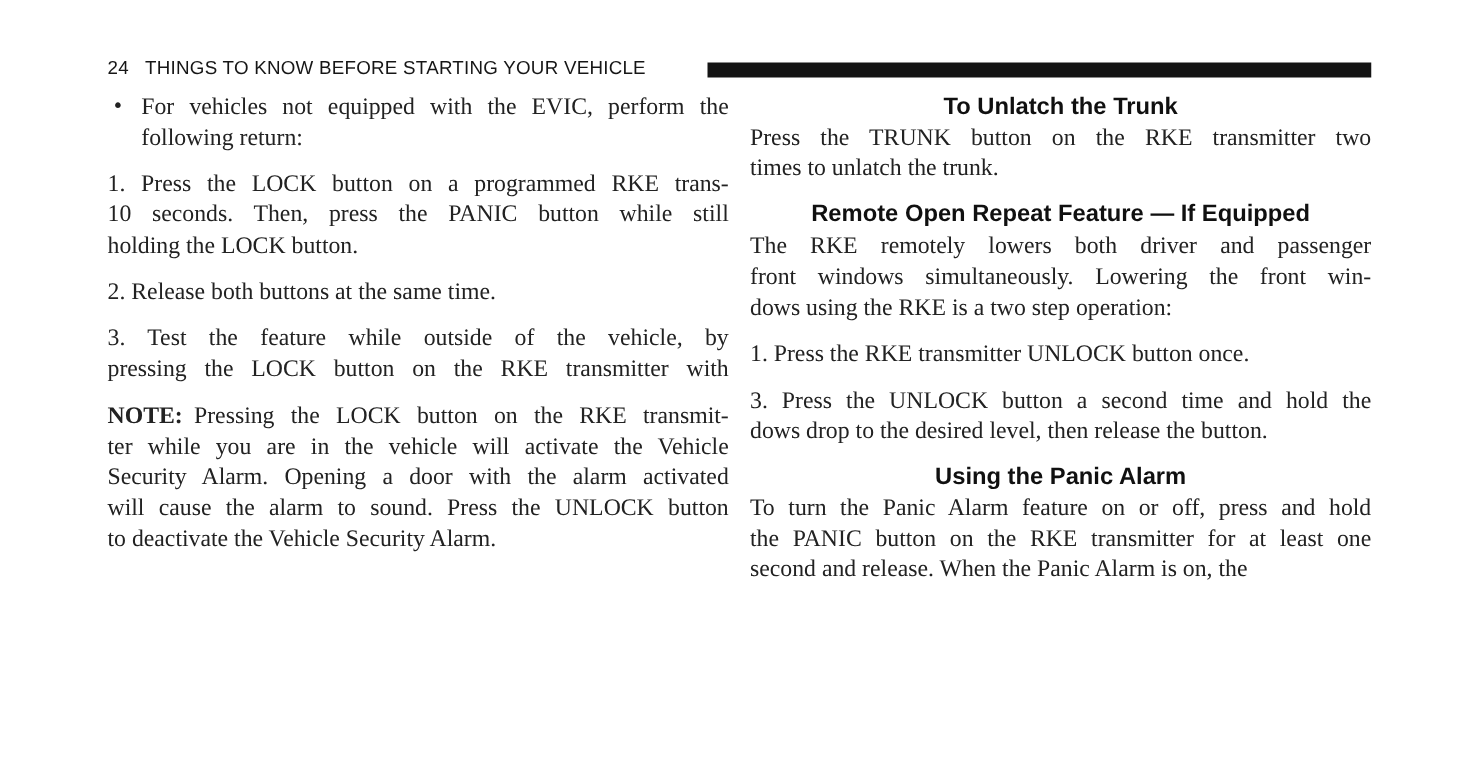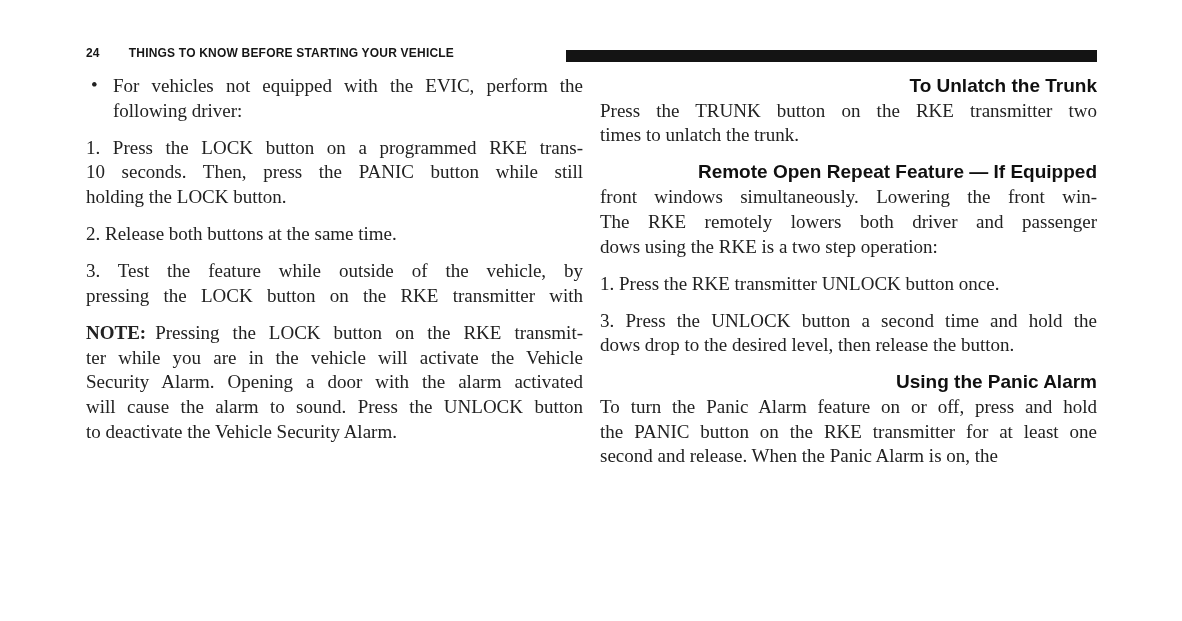--- a/index.html
+++ b/index.html
@@ -10,24 +10,24 @@
     background: #ffffff;
     overflow: hidden;
     font-family: "Liberation Serif", serif;
   }
   
   .header {
     position: absolute;
     left: 86px;
     top: 46px;
     display: flex;
-    gap: 29px;
+    gap: 13px;
     font-family: "Liberation Sans", sans-serif;
-    font-weight: bold;
-    font-size: 12px;
+    font-weight: normal;
+    font-size: 15px;
     letter-spacing: 0.2px;
     color: #161616;
     white-space: nowrap;
   }
   .header-bar {
     position: absolute;
     left: 566px;
     top: 50px;
     width: 531px;
     height: 12px;
@@ -44,21 +44,21 @@
   .col-left  { left: 86px;  width: 497px; }
   .col-right { left: 600px; width: 497px; }
 
   .block { margin: 0 0 12.3px 0; }
   .block.heading {
     font-family: "Liberation Sans", sans-serif;
     font-weight: bold;
     font-size: 19px;
     color: #101010;
     margin-bottom: 0;
-    text-align: right;
+    text-align: center;
   }
   .line { text-align: justify; text-align-last: justify; }
   .line.last { text-align-last: left; }
 
   .block.bullet { position: relative; padding-left: 27px; }
   .dot {
     position: absolute;
     left: 5px;
     top: -1px;
     font-size: 19px;
@@ -72,21 +72,21 @@
   <div class="header">
     <span>24</span>
     <span>THINGS TO KNOW BEFORE STARTING YOUR VEHICLE</span>
   </div>
   <div class="header-bar" style="background: rgb(20, 20, 20);"></div>
 
   <div class="column col-left">
       <div class="block bullet">
         <span class="dot">•</span>
         <div class="line">For vehicles not equipped with the EVIC, perform the</div>
-        <div class="line last">following driver:</div>
+        <div class="line last">following return:</div>
       </div>
       <div class="block para">
         <div class="line">1.  Press the LOCK button on a programmed RKE trans-</div>
         <div class="line">10 seconds. Then, press the PANIC button while still</div>
         <div class="line last">holding the LOCK button.</div>
       </div>
       <div class="block para">
         <div class="line last">2.  Release both buttons at the same time.</div>
       </div>
       <div class="block para">
@@ -102,22 +102,22 @@
       </div>
     </div>
   <div class="column col-right">
       <div class="block heading">To Unlatch the Trunk</div>
       <div class="block para">
         <div class="line">Press the TRUNK button on the RKE transmitter two</div>
         <div class="line last">times to unlatch the trunk.</div>
       </div>
       <div class="block heading">Remote Open Repeat Feature — If Equipped</div>
       <div class="block para">
+        <div class="line">The RKE remotely lowers both driver and passenger</div>
         <div class="line">front windows simultaneously. Lowering the front win-</div>
-        <div class="line">The RKE remotely lowers both driver and passenger</div>
         <div class="line last">dows using the RKE is a two step operation:</div>
       </div>
       <div class="block para">
         <div class="line last">1.  Press the RKE transmitter UNLOCK button once.</div>
       </div>
       <div class="block para">
         <div class="line">3.  Press the UNLOCK button a second time and hold the</div>
         <div class="line last">dows drop to the desired level, then release the button.</div>
       </div>
       <div class="block heading">Using the Panic Alarm</div>

